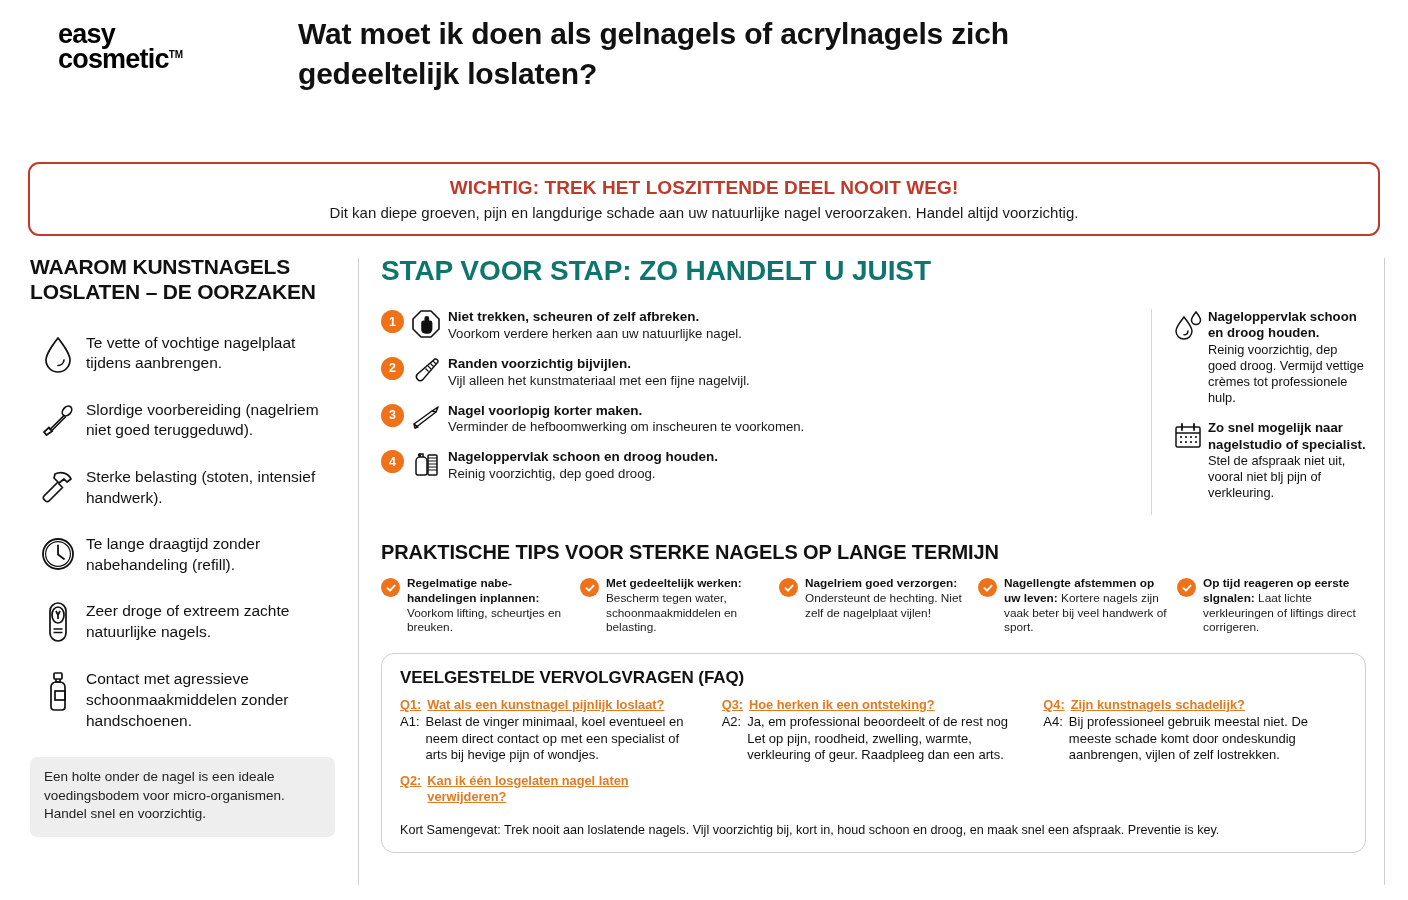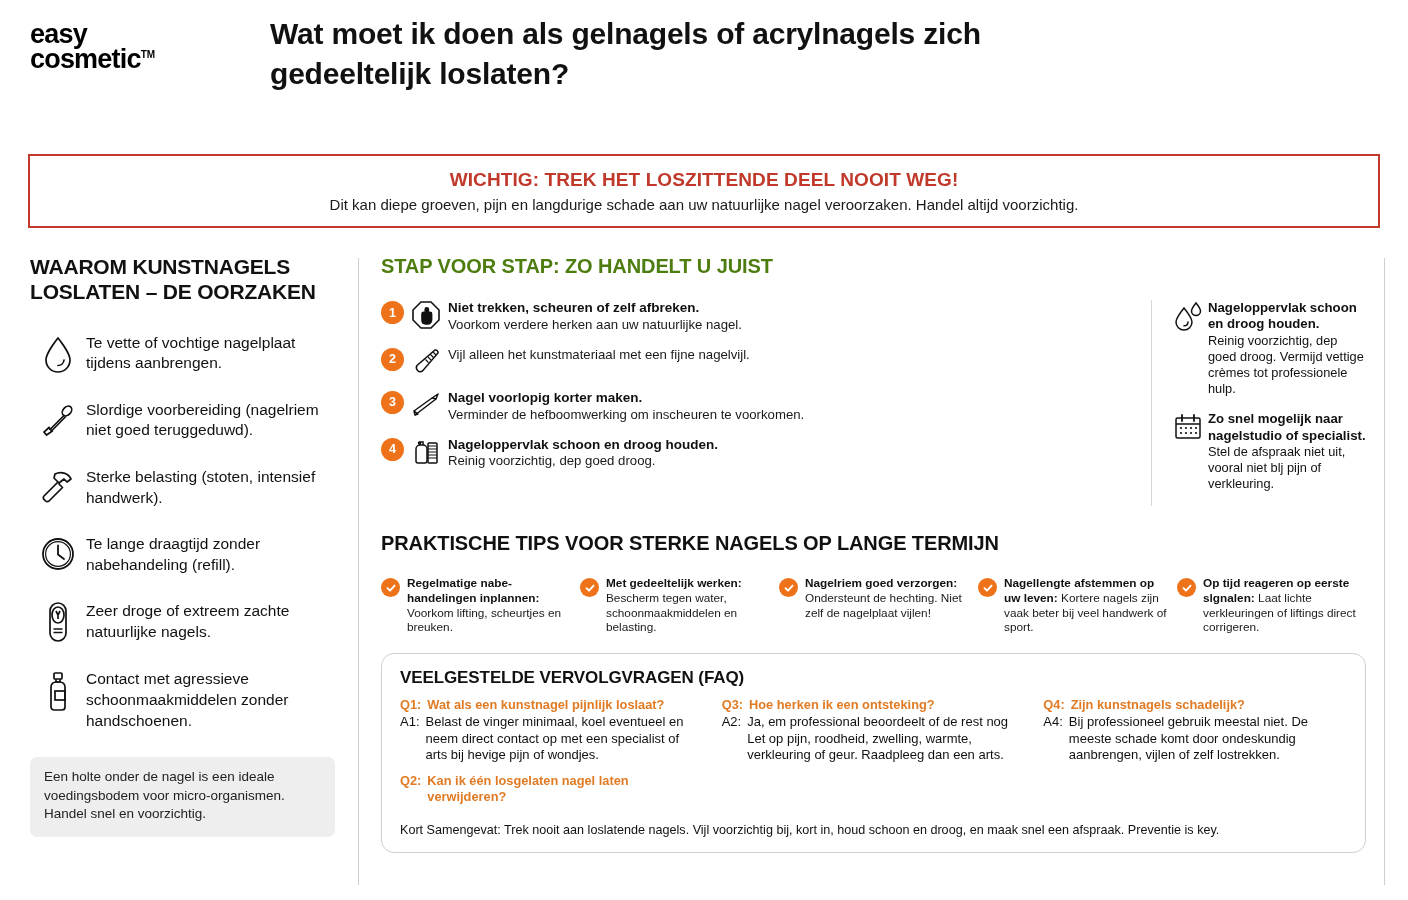--- a/index.html
+++ b/index.html
@@ -7,43 +7,43 @@
     width: 1408px; height: 900px;
     background: #ffffff;
     font-family: "Liberation Sans", sans-serif;
     color: #111111;
     overflow: hidden;
   }
   .page { position: relative; width: 1408px; height: 900px; padding: 0; }
 
   
   .header { display: flex; align-items: flex-start; padding: 14px 0 0 0; height: 120px; }
-  .logo { width: 270px; padding-left: 30px; padding-top: 8px; flex: 0 0 270px; }
+  .logo { width: 270px; padding-left: 30px; padding-top: 8px; flex: 0 0 270px; margin-left: 28px; }
   .logo-text { font-weight: 800; font-size: 27px; line-height: 0.93; letter-spacing: -0.8px; color: #000; }
   .logo-text .tm { font-size: 10px; vertical-align: super; font-weight: 700; letter-spacing: 0; }
   .headline { font-size: 30px; font-weight: 700; line-height: 1.32; color: #111; max-width: 790px; letter-spacing: -0.2px; }
 
   
   .warning {
-    position: absolute; left: 28px; top: 154px; width: 1352px; height: 74px;
-    border: 2px solid #c0392b; border-radius: 0;
+    position: absolute; left: 28px; top: 162px; width: 1352px; height: 74px;
+    border: 2px solid #c0392b; border-radius: 11px;
     display: flex; flex-direction: column; align-items: center; justify-content: center;
   }
   .warning-title { color: #c0392b; font-weight: 800; font-size: 19px; letter-spacing: 0.1px; margin-bottom: 5px; }
   .warning-sub { color: #1a1a1a; font-size: 15px; }
 
   
   .body { position: absolute; left: 0; top: 255px; width: 1188px; height: 630px; display: flex; }
   .col-left { width: 358px; flex: 0 0 358px; padding: 0 18px 0 30px; }
   .divider-v { width: 1px; background: #cfcfcf; flex: 0 0 1px; margin-top: 3px; }
   .col-mid { flex: 1 1 auto; padding: 0 18px 0 22px; }
   .col-right { width: 372px; flex: 0 0 372px; padding: 0 24px 0 24px; }
 
   h2.sec-title { font-size: 21px; font-weight: 800; line-height: 1.18; letter-spacing: -0.2px; color: #111; }
-  h2.sec-title-mid { font-size: 20px; font-weight: 800; letter-spacing: -0.1px; color: #4d7c0f; }
+  h2.sec-title-mid { font-size: 28px; font-weight: 800; letter-spacing: -0.1px; color: #0f766e; }
 
   
   .causes { margin-top: 28px; }
   .cause { display: flex; align-items: flex-start; margin-bottom: 26px; }
   .cause .ic { flex: 0 0 56px; width: 56px; display: flex; justify-content: center; padding-top: 2px; }
   .cause .txt { font-size: 15.5px; line-height: 1.33; color: #111; }
   .note-box {
     margin-top: 6px; background: #eeeeee; border-radius: 7px; padding: 11px 14px 13px 14px;
     font-size: 13.5px; line-height: 1.38; color: #222; width: 305px;
   }
@@ -64,39 +64,39 @@
   .step .d { font-size: 13.2px; line-height: 1.28; color: #1a1a1a; }
 
   .srow { display: flex; align-items: flex-start; margin-bottom: 14px; }
   .srow .ic { flex: 0 0 40px; width: 40px; display: flex; justify-content: center; padding-top: 1px; }
   .srow .t { font-size: 13.2px; font-weight: 700; line-height: 1.24; }
   .srow .d { font-size: 12.8px; line-height: 1.26; }
 
   
   .tips-title { margin-top: 26px; font-size: 20px; font-weight: 800; letter-spacing: -0.1px; }
   .tips { display: flex; margin-top: 12px; gap: 10px; }
-  .tip { display: flex; align-items: flex-start; flex: 1 1 0; margin-top: 9px; }
+  .tip { display: flex; align-items: flex-start; flex: 1 1 0; }
   .check {
     flex: 0 0 19px; width: 19px; height: 19px; border-radius: 50%; background: #ee7219;
     display: flex; align-items: center; justify-content: center; margin-top: 2px; margin-right: 7px;
   }
   .check svg { display: block; }
   .tip .tp { font-size: 11.8px; line-height: 1.25; color: #1a1a1a; }
   .tip .tp b { font-weight: 700; color: #111; }
 
   
   .faq {
     margin-top: 18px; border: 1px solid #cfcfcf; border-radius: 13px;
     padding: 14px 18px 14px 18px; width: 985px;
   }
   .faq-title { font-size: 17px; font-weight: 800; letter-spacing: -0.1px; margin-bottom: 9px; }
   .faq-cols { display: flex; gap: 18px; }
   .faq-col { flex: 1 1 0; }
   .qa { margin-bottom: 9px; }
-  .q { color: #e07b24; font-weight: 700; font-size: 12.8px; line-height: 1.25; display: flex; }
+  .q { color: #e07b24; font-weight: 700; font-size: 12.8px; line-height: 1.25; display: flex; text-decoration: underline; }
   .q .lbl { flex: 0 0 auto; margin-right: 6px; }
   .a { font-size: 13px; line-height: 1.27; color: #111; display: flex; margin-top: 1px; }
   .a .lbl { flex: 0 0 auto; margin-right: 6px; font-weight: 400; }
   .summary { font-size: 12.6px; line-height: 1.3; margin-top: 8px; color: #111; }
   .summary b { font-weight: 400; }
 
   svg { overflow: visible; }
 </style>
 </head>
 <body>
@@ -234,20 +234,21 @@
             <div class="badge">2</div>
             <div class="ic">
               <svg width="30" height="30" viewBox="0 0 30 30">
                   <g stroke="#111" stroke-width="1.5" fill="none">
                     <path d="M24 3 a2.6 2.6 0 0 1 3 3 L11.5 24 a4 4 0 0 1 -5.5 -5.5 z"></path>
                     <path d="M22 5 L25 8 M19.5 7.5 L22.5 10.5 M17 10 L20 13 M14.5 12.5 L17.5 15.5" stroke-width="1.1"></path>
                   </g>
                 </svg>
             </div>
             <div class="body-txt">
+              <div class="t">Randen voorzichtig bijvijlen.</div>
               <div class="d">Vijl alleen het kunstmateriaal met een fijne nagelvijl.</div>
             </div>
           </div>
 
           <div class="step">
             <div class="badge">3</div>
             <div class="ic">
               <svg width="30" height="30" viewBox="0 0 30 30">
                   <g stroke="#111" stroke-width="1.5" fill="none" stroke-linejoin="round">
                     <path d="M27 4 l-2 5 -4 -1 z"></path>

